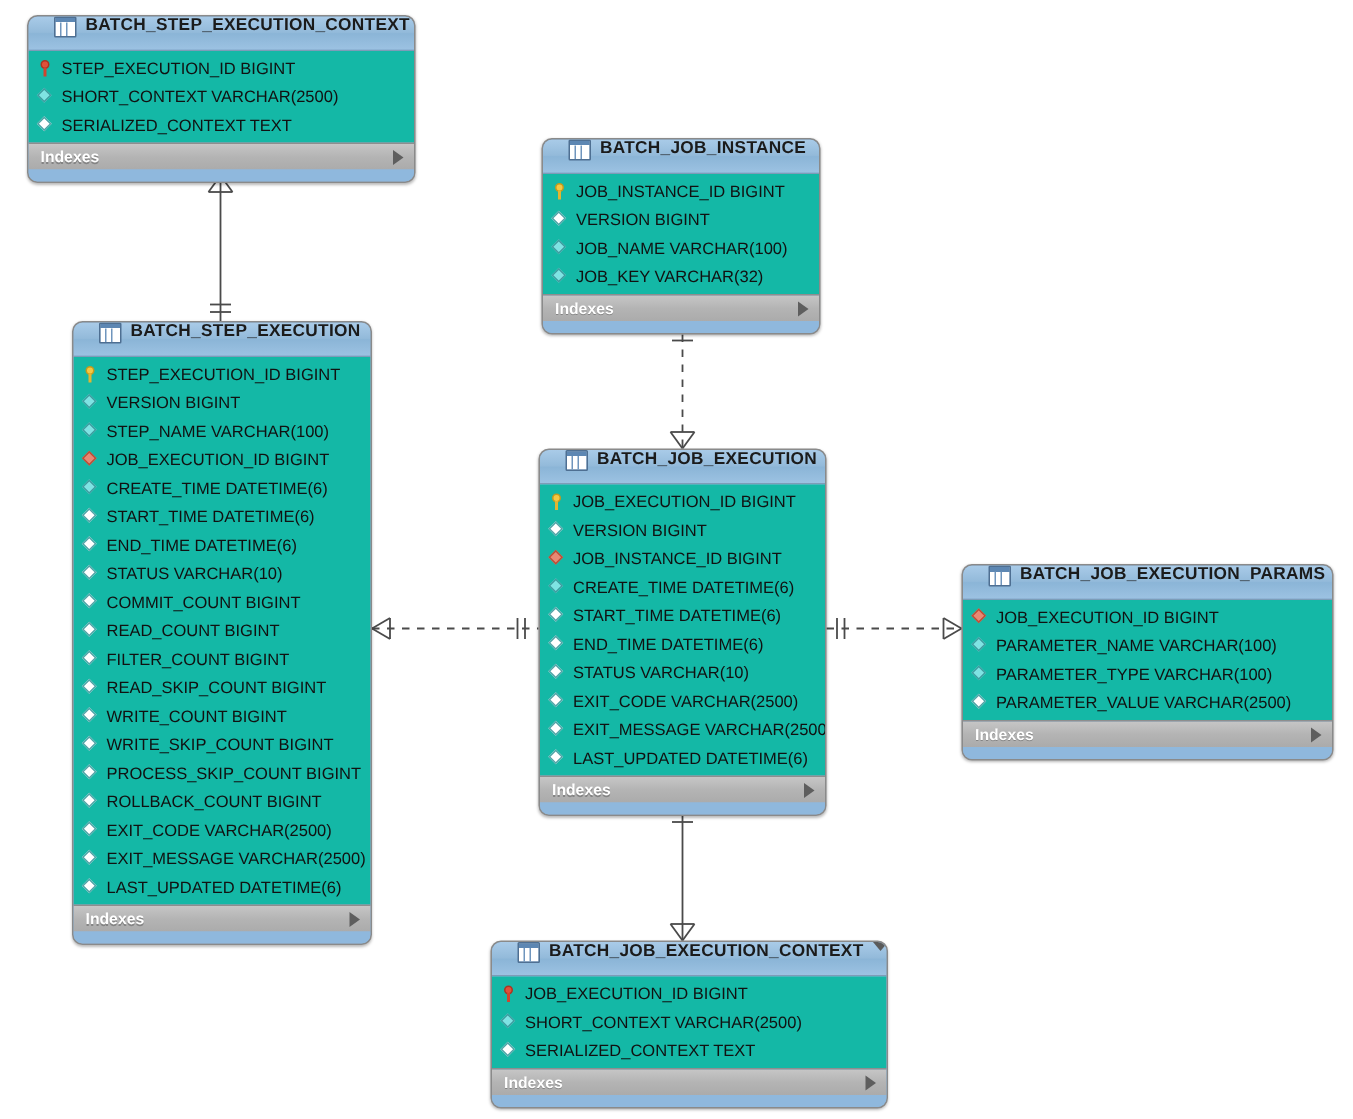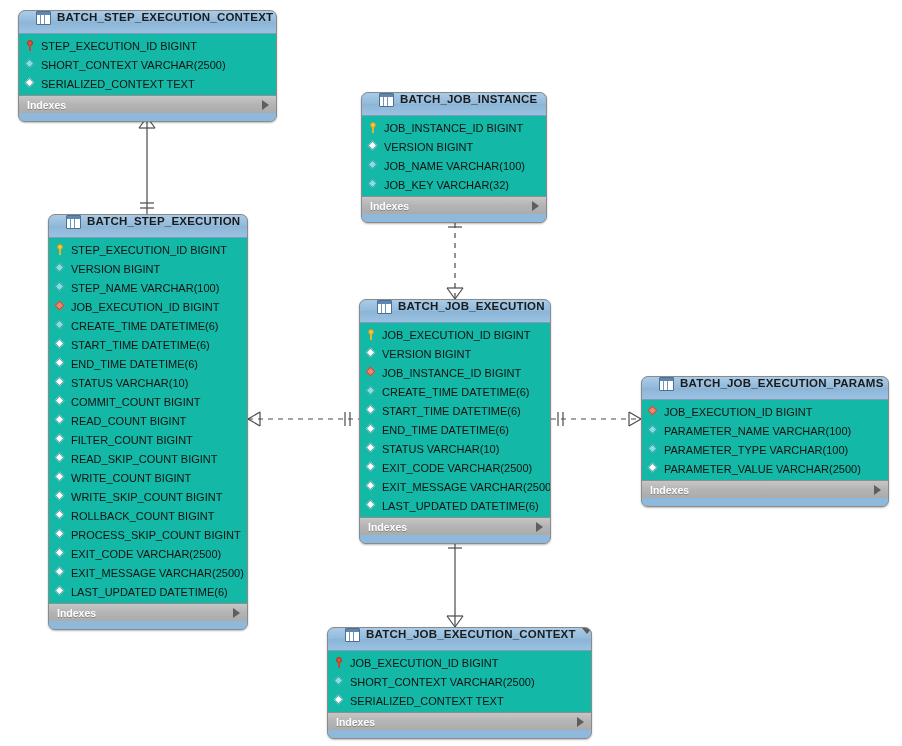--- a/index.html
+++ b/index.html
@@ -292,25 +292,25 @@
         <div class="field">
           <span class="f-ico ico-null"></span>
           <span>WRITE_COUNT BIGINT</span>
         </div>
         <div class="field">
           <span class="f-ico ico-null"></span>
           <span>WRITE_SKIP_COUNT BIGINT</span>
         </div>
         <div class="field">
           <span class="f-ico ico-null"></span>
+          <span>PROCESS_SKIP_COUNT BIGINT</span>
+        </div>
+        <div class="field">
+          <span class="f-ico ico-null"></span>
           <span>ROLLBACK_COUNT BIGINT</span>
-        </div>
-        <div class="field">
-          <span class="f-ico ico-null"></span>
-          <span>PROCESS_SKIP_COUNT BIGINT</span>
         </div>
         <div class="field">
           <span class="f-ico ico-null"></span>
           <span>EXIT_CODE VARCHAR(2500)</span>
         </div>
         <div class="field">
           <span class="f-ico ico-null"></span>
           <span>EXIT_MESSAGE VARCHAR(2500)</span>
         </div>
         <div class="field">

